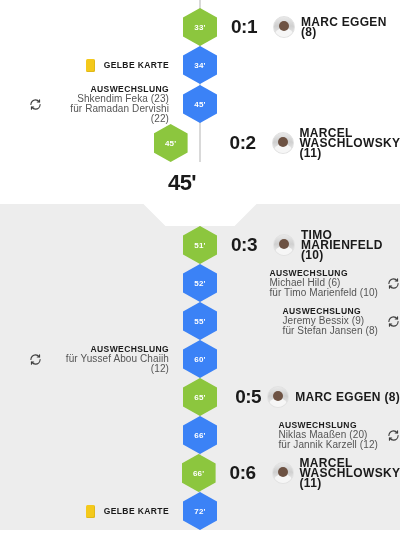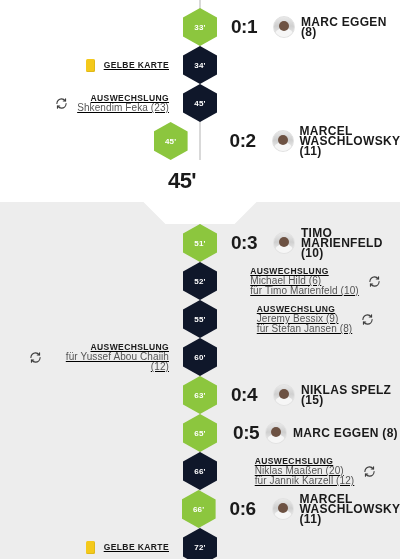--- a/index.html
+++ b/index.html
@@ -39,33 +39,33 @@
     position: relative;
     display: grid;
     grid-template-columns: 1fr 42px 1fr;
     align-items: center;
     min-height: 34px;
     z-index: 2;
   }
 
   .side { display: flex; align-items: center; }
   .side.left  { justify-content: flex-end; padding-right: 10px; }
-  .side.right { justify-content: center; padding-left: 10px; }
+  .side.right { justify-content: flex-end; padding-left: 10px; }
   .side.empty { }
 
   
   .hexcell { display: flex; align-items: center; justify-content: center; }
   .hex {
     position: relative;
     width: 34px; height: 38px;
     display: flex; align-items: center; justify-content: center;
     clip-path: polygon(50% 0%, 100% 25%, 100% 75%, 50% 100%, 0% 75%, 0% 25%);
   }
   .hex.goal { background: #8cc63e; }
-  .hex.plain { background: #0f172a; }
+  .hex.plain { background: #3b82f6; }
   .hex span {
     color: #ffffff; font-weight: bold; font-size: 8px;
     letter-spacing: .2px; font-family: "Liberation Sans", sans-serif;
   }
 
   
   .score {
     font-family: "Liberation Sans", sans-serif;
     font-weight: bold; font-size: 19px; color: #1a1a1a;
     letter-spacing: -0.5px; white-space: nowrap;
@@ -90,21 +90,21 @@
   .pname {
     font-weight: bold; font-size: 12px; line-height: 10px;
     color: #1a1a1a; letter-spacing: .3px; text-transform: uppercase;
     max-width: 112px;
   }
   .pname.l { text-align: left; }
 
   
   .event { display: flex; align-items: center; gap: 9px; }
   .event.lefty { flex-direction: row-reverse; }
-  .etext { line-height: 10px; max-width: 118px; text-decoration: underline; }
+  .etext { line-height: 10px; max-width: 118px; }
   .etext.r { text-align: right; }
   .etext.l { text-align: left; }
   .etitle {
     font-weight: bold; font-size: 8.5px; color: #1a1a1a;
     letter-spacing: .4px; text-transform: uppercase; display: block;
   }
   .esub {
     font-size: 10px; color: #555; display: block; letter-spacing: .1px;
   }
 
@@ -172,20 +172,21 @@
             </div>
           </div>
           <div class="side right empty"></div>
         </div>
         <div class="row">
           <div class="side left">
             <div class="event lefty">
               <div class="etext r">
                 <span class="etitle">AUSWECHSLUNG</span>
                 <span class="esub">Shkendim Feka (23)</span>
+                <span class="esub">für Ramadan Dervishi (22)</span>
               </div>
               <div class="icon">
                 <svg class="sub-icon" viewBox="0 0 24 24" fill="none" stroke="#3a3a3a" stroke-width="2" stroke-linecap="round">
                   <path d="M20.5 12a8.5 8.5 0 0 1-8.5 8.5 8.5 8.5 0 0 1-7-3.7"></path>
                   <path d="M3.5 12A8.5 8.5 0 0 1 12 3.5a8.5 8.5 0 0 1 7 3.7"></path>
                   <path d="M19.5 3.3v4.2h-4.2"></path>
                   <path d="M4.5 20.7v-4.2h4.2"></path>
                 </svg>
               </div>
             </div>
@@ -316,38 +317,20 @@
             <div class="hex plain">
               <span>60'</span>
             </div>
           </div>
           <div class="side right empty"></div>
         </div>
         <div class="row">
           <div class="side left empty"></div>
           <div class="hexcell">
             <div class="hex goal">
-              <span>63'</span>
-            </div>
-          </div>
-          <div class="side right">
-            <div class="player">
-              <div class="score" style="margin-right: 10px;">0:4</div>
-              <div class="avatar">
-                <div class="body"></div>
-                <div class="head"></div>
-              </div>
-              <div class="pname l">NIKLAS SPELZ (15)</div>
-            </div>
-          </div>
-        </div>
-        <div class="row">
-          <div class="side left empty"></div>
-          <div class="hexcell">
-            <div class="hex goal">
               <span>65'</span>
             </div>
           </div>
           <div class="side right">
             <div class="player">
               <div class="score" style="">0:5</div>
               <div class="avatar">
                 <div class="body"></div>
                 <div class="head"></div>
               </div>

